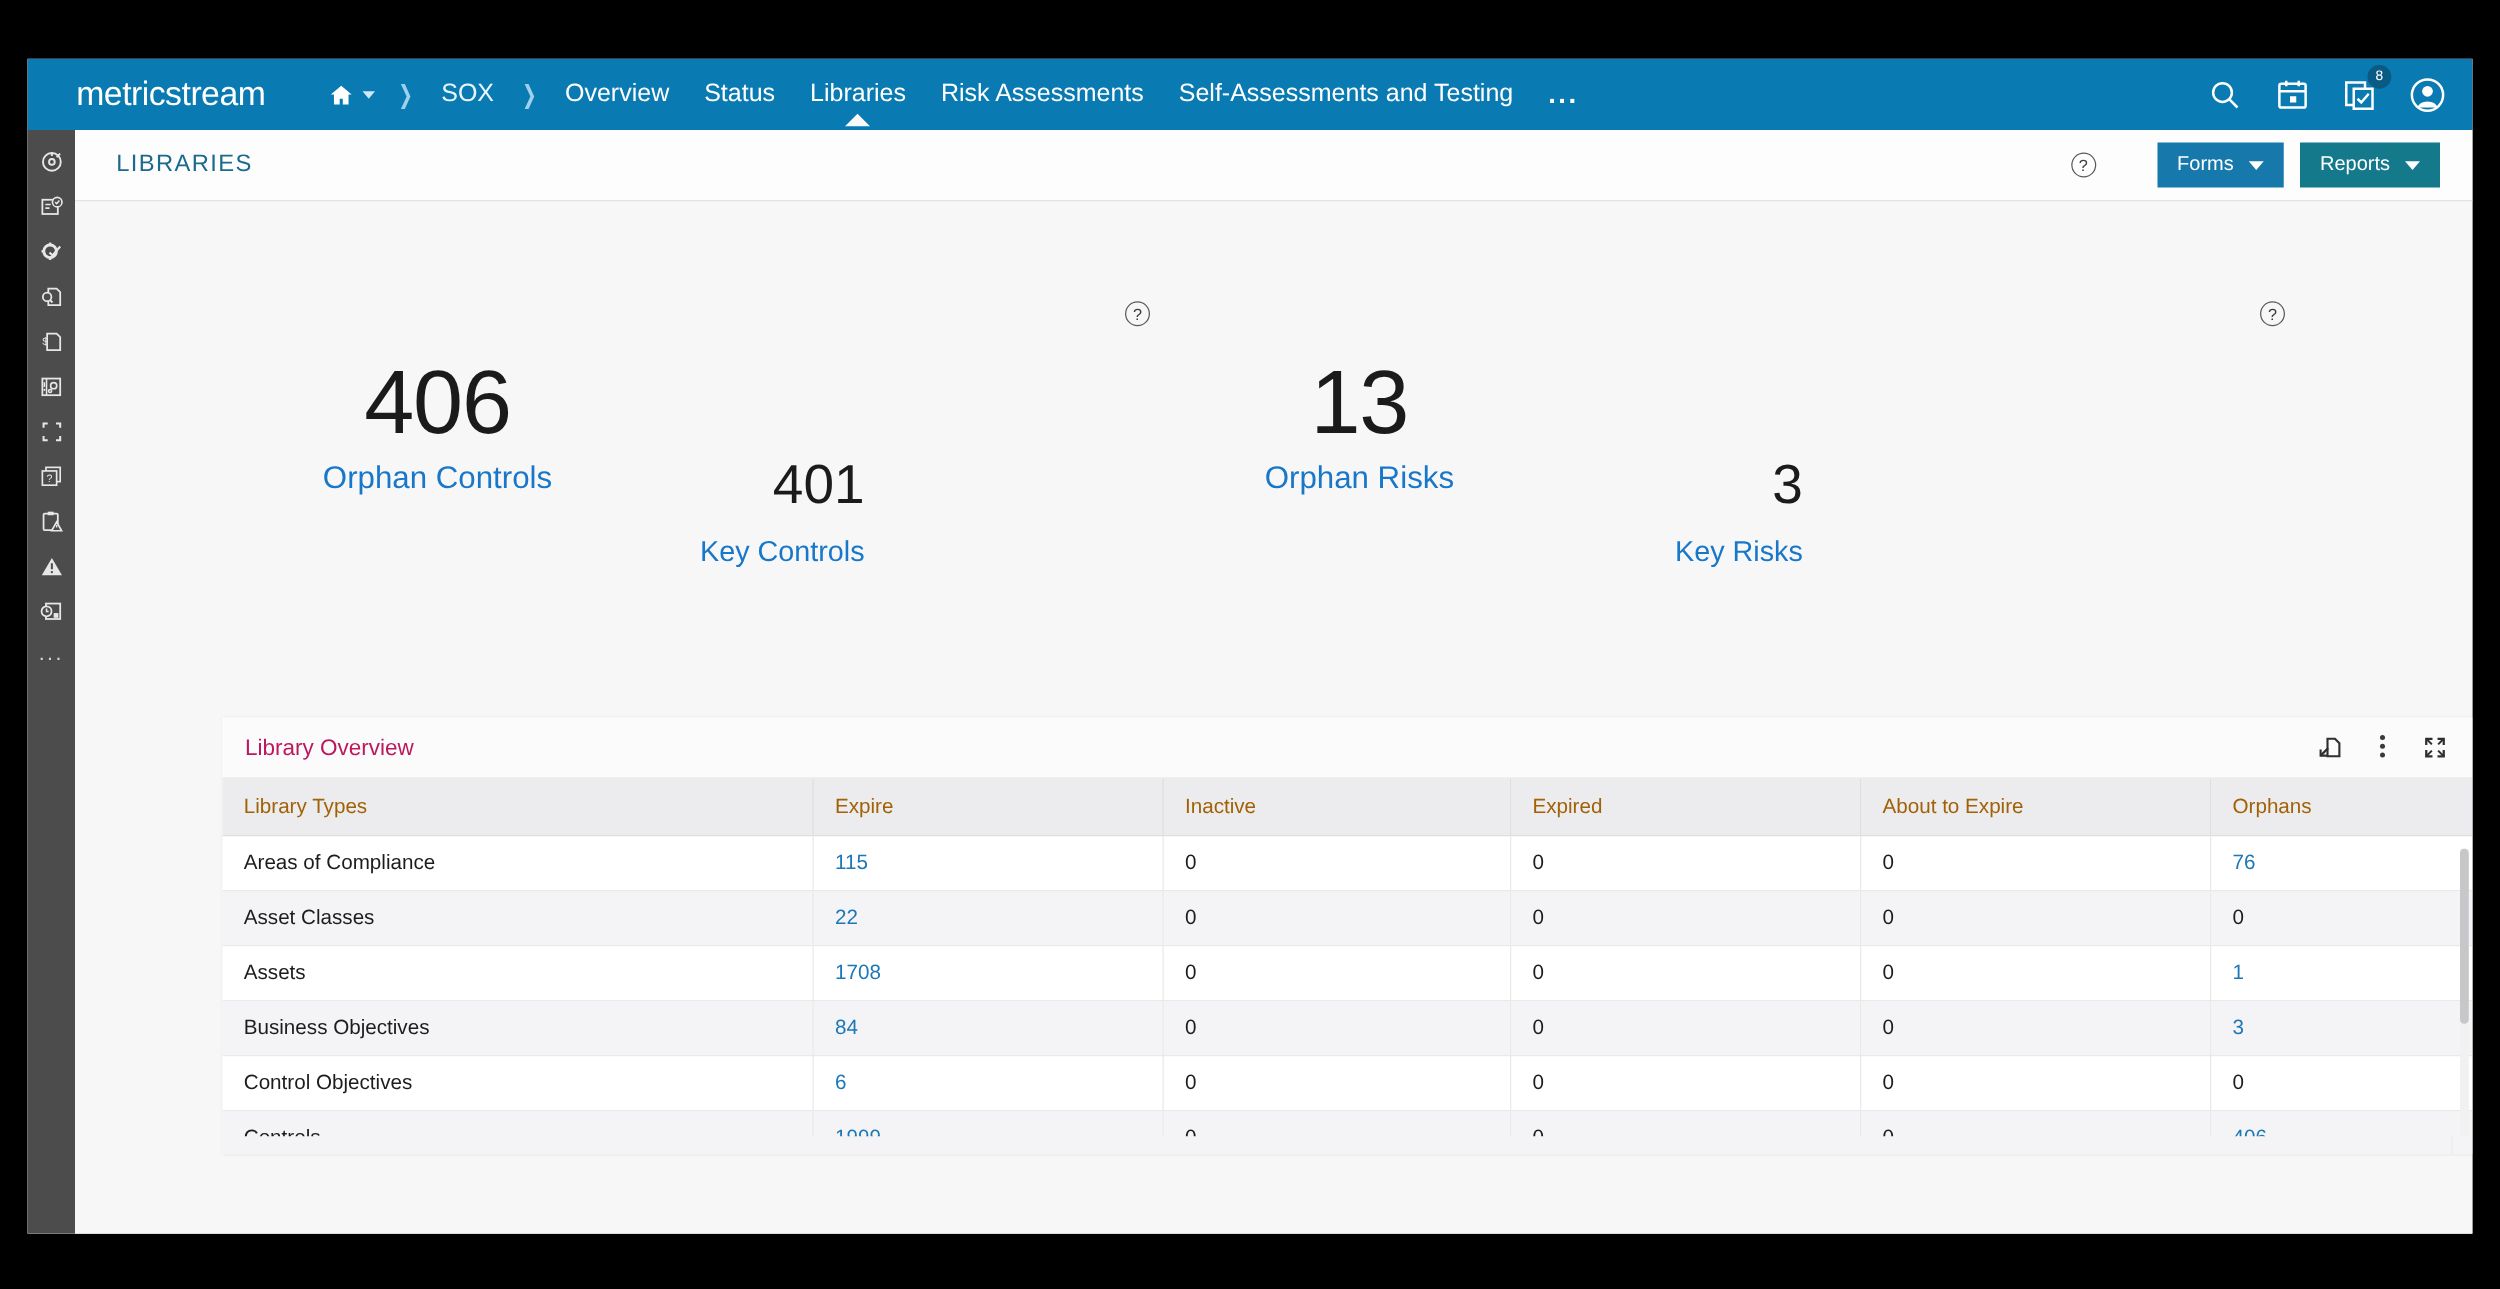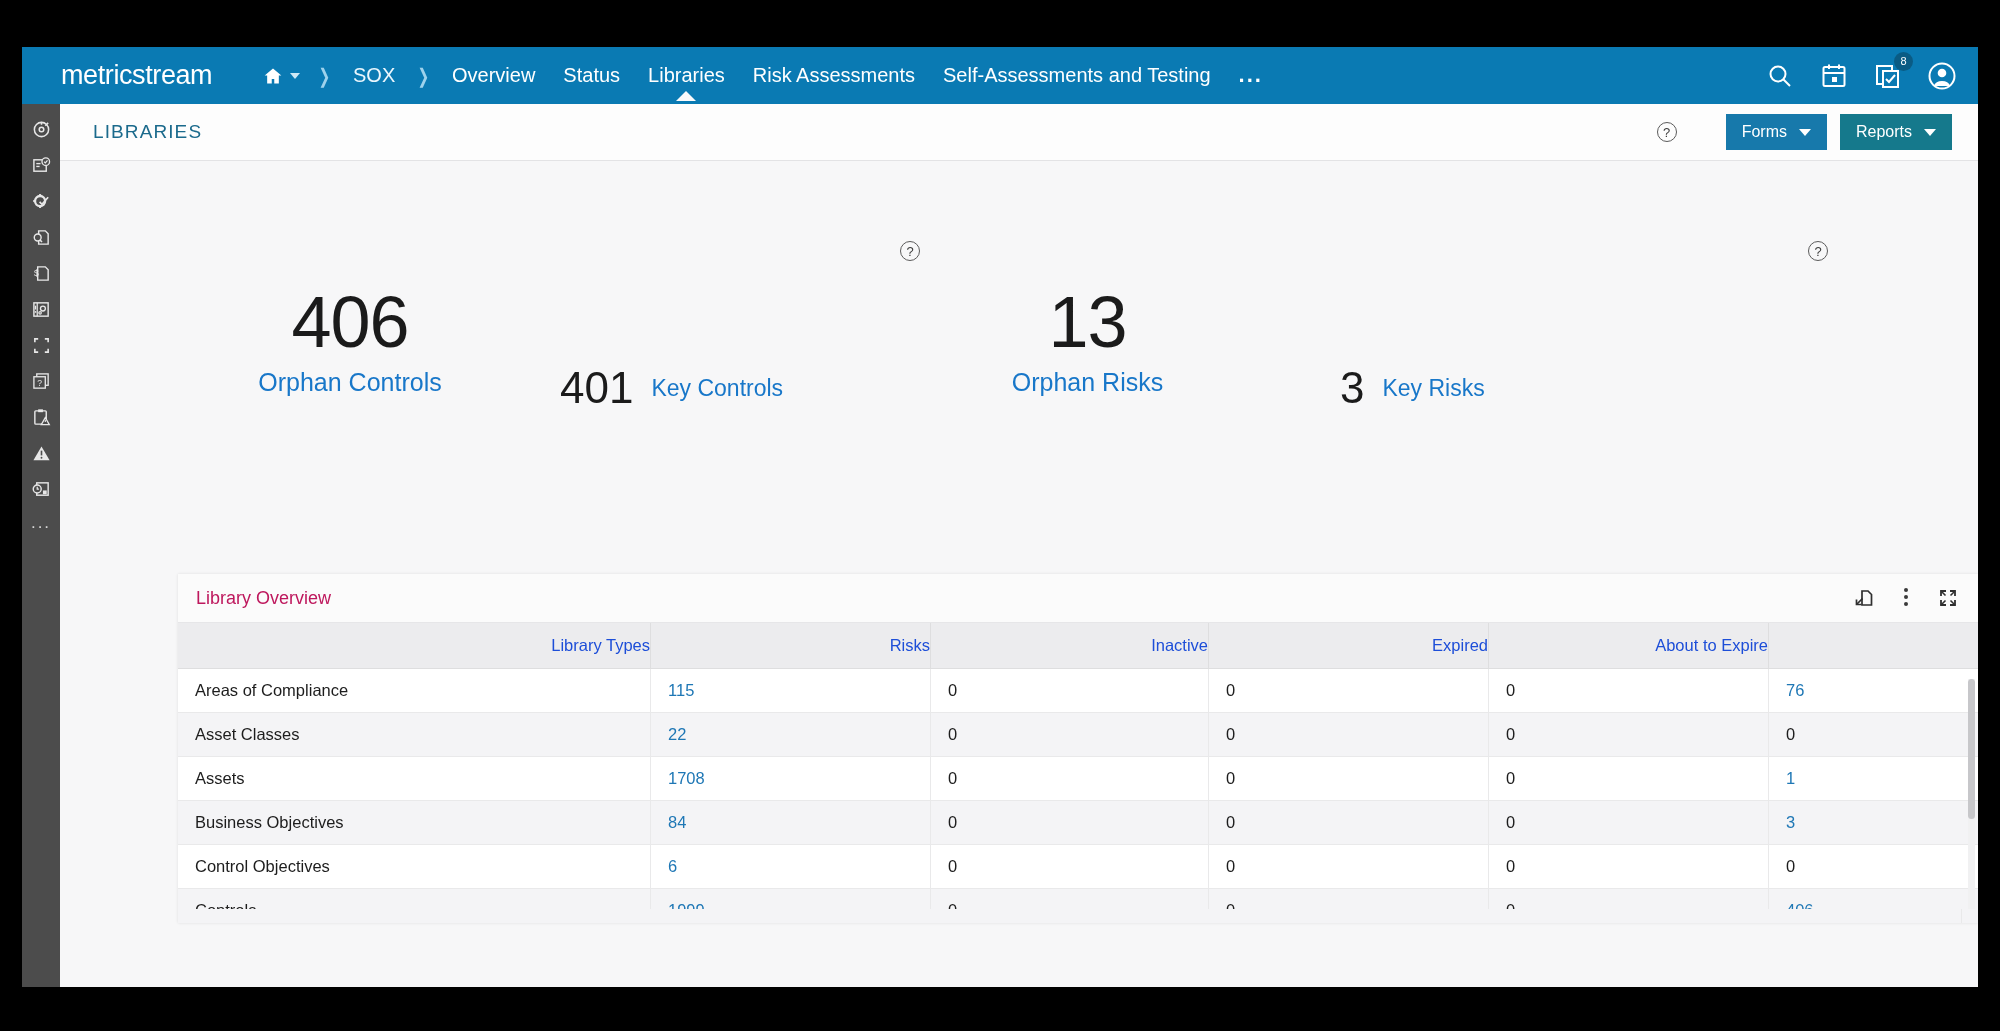--- a/index.html
+++ b/index.html
@@ -105,42 +105,42 @@
   
   .kpiband{position:relative;height:265px;}
   .kpi-help{position:absolute;}
   .kpi{position:absolute;text-align:center;}
   .kpi .big{
     font-size:72px;color:#1b1b1b;line-height:1;font-weight:400;letter-spacing:-1px;
   }
   .kpi .lbl{
     font-size:25px;color:#1877c9;margin-top:10px;white-space:nowrap;
   }
-  .kpi-inline{position:absolute;display:flex;align-items:center;gap:18px;}
+  .kpi-inline{position:absolute;display:flex;align-items:flex-end;gap:18px;flex-direction:column;}
   .kpi-inline .num{font-size:44px;color:#1b1b1b;line-height:1;}
   .kpi-inline .lbl2{font-size:23px;color:#1877c9;white-space:nowrap;}
 
   
   .card{
     position:absolute;left:118px;top:470px;width:1800px;background:#ffffff;
     box-shadow:0 0 3px rgba(0,0,0,0.10);
   }
   .cardhead{
     height:48px;display:flex;align-items:center;border-bottom:1px solid #e6e6e8;
     position:relative;background:#fbfbfb;
   }
   .cardtitle{margin-left:18px;font-size:18px;color:#be185d;}
   .cardtools{position:absolute;right:20px;display:flex;align-items:center;gap:22px;}
   .tool{width:20px;height:20px;display:block;}
   .kebab{display:flex;flex-direction:column;gap:3px;align-items:center;}
   .kebab i{width:4px;height:4px;border-radius:50%;background:#3a3a3a;display:block;}
 
   table{border-collapse:collapse;width:1783px;table-layout:fixed;}
   thead th{
-    background:#ececee;color:#1d4ed8;font-size:16.5px;font-weight:400;text-align:right;
+    background:#ececee;color:#a16207;font-size:16.5px;font-weight:400;text-align:left;
     padding:13px 0 13px 17px;border-right:1px solid #dededf;border-bottom:1px solid #dededf;
   }
   tbody td{
     font-size:16.5px;color:#1d1d1d;padding:12px 0 12px 17px;
     border-right:1px solid #e9e9ea;border-bottom:1px solid #e9e9ea;
     height:14px;
   }
   tbody tr:nth-child(even){background:#f4f4f6;}
   tbody tr:nth-child(odd){background:#ffffff;}
   td.lnk span{color:#1e77b5;}
@@ -377,21 +377,21 @@
               </svg>
           </span>
         </div>
       </div>
 
       <div class="tablewrap">
         <table>
           <thead>
             <tr>
               <th style="width:455px;">Library Types</th>
-              <th style="width:262px;">Risks</th>
+              <th style="width:262px;">Expire</th>
               <th style="width:260px;">Inactive</th>
               <th style="width:262px;">Expired</th>
               <th style="width:262px;">About to Expire</th>
               <th style="width:282px;">Orphans</th>
             </tr>
           </thead>
           <tbody id="tbody">
               <tr>
                 <td style="width: 455px;">Areas of Compliance</td>
                 <td class="lnk" style="width: 262px;"><span>115</span></td>

